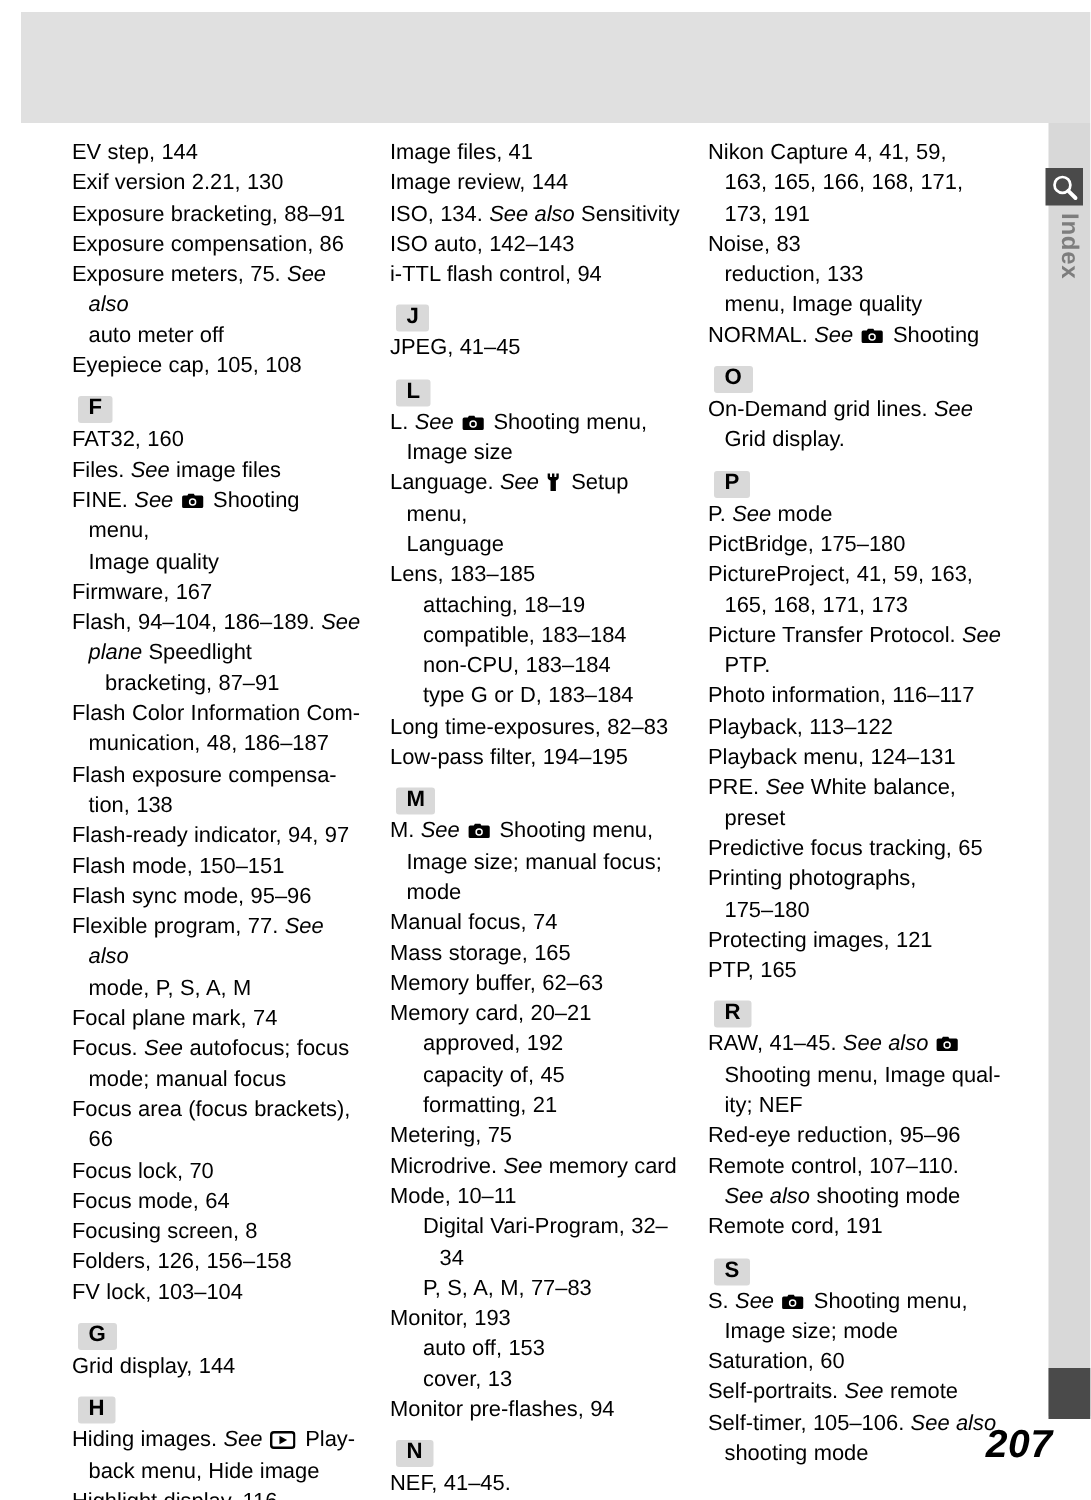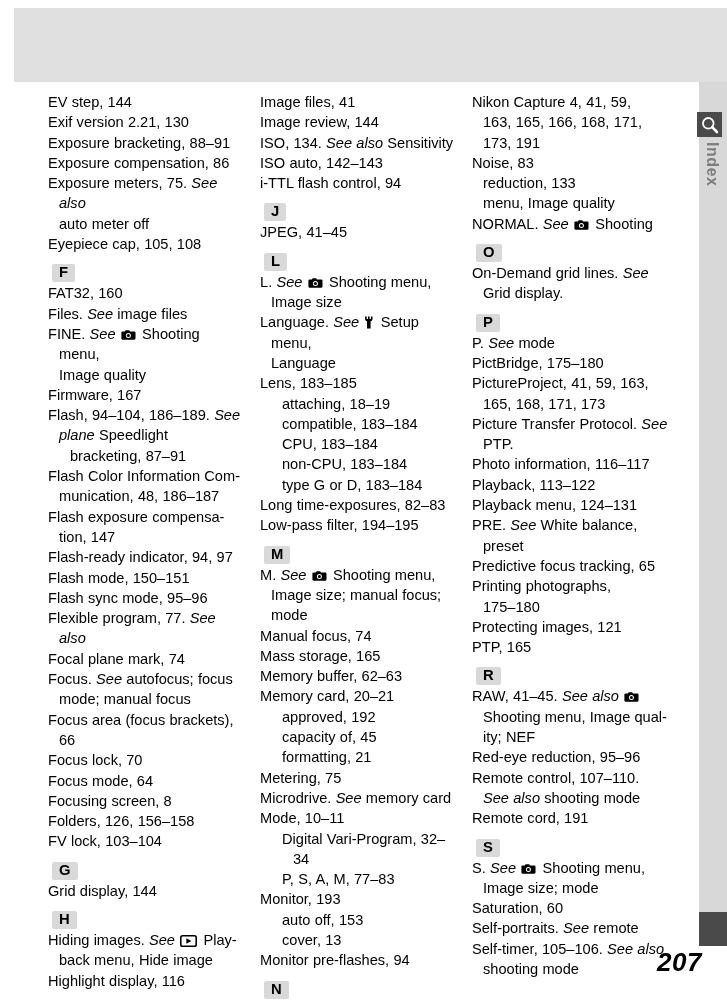--- a/index.html
+++ b/index.html
@@ -178,25 +178,26 @@
             <circle cx="7.4" cy="6.6" r="1.5" fill="#000"></circle>
           </svg></span> <b>Shooting menu</b>,</div>
       <div class="entry sub"><b>Image quality</b></div>
       <div class="entry hang">Firmware, 167</div>
       <div class="entry hang">Flash, 94–104, 186–189.  <i>See</i></div>
       <div class="entry sub"><i>plane</i> Speedlight</div>
       <div class="entry sub2">bracketing, 87–91</div>
       <div class="entry hang">Flash Color Information Com-</div>
       <div class="entry sub">munication, 48, 186–187</div>
       <div class="entry hang">Flash exposure compensa-</div>
-      <div class="entry sub">tion, 147</div>
+      <div class="entry sub">tion, 138</div>
       <div class="entry hang">Flash-ready indicator, 94, 97</div>
       <div class="entry hang">Flash mode, 150–151</div>
       <div class="entry hang">Flash sync mode, 95–96</div>
       <div class="entry hang">Flexible program, 77.  <i>See also</i></div>
+      <div class="entry sub">mode, <b>P</b>, <b>S</b>, <b>A</b>, <b>M</b></div>
       <div class="entry hang">Focal plane mark, 74</div>
       <div class="entry hang">Focus.  <i>See</i> autofocus; focus</div>
       <div class="entry sub">mode; manual focus</div>
       <div class="entry hang">Focus area (focus brackets), 66</div>
       <div class="entry hang">Focus lock, 70</div>
       <div class="entry hang">Focus mode, 64</div>
       <div class="entry hang">Focusing screen, 8</div>
       <div class="entry hang">Folders, 126, 156–158</div>
       <div class="entry hang">FV lock, 103–104</div>
       <div class="letter"><span class="patch">G</span></div>
@@ -224,21 +225,20 @@
             <circle cx="7.4" cy="6.6" r="1.5" fill="#000"></circle>
           </svg></span> <b>Shooting menu</b>,</div>
       <div class="entry sub"><b>Image size</b></div>
       <div class="entry hang">Language.  <i>See</i> <span class="ic"><svg width="10" height="13" viewBox="0 0 10 13">
             <path d="M1.1 0.6 L1.1 3.1 C1.1 4.2 1.9 5.0 3.0 5.3 L3.0 12.4 L6.6 12.4 L6.6 5.3 C7.7 5.0 8.5 4.2 8.5 3.1 L8.5 0.6 L6.9 0.6 L6.9 3.0 L5.6 3.0 L5.6 0.6 L4.0 0.6 L4.0 3.0 L2.7 3.0 L2.7 0.6 Z" fill="#000"></path>
           </svg></span> <b>Setup menu</b>,</div>
       <div class="entry sub"><b>Language</b></div>
       <div class="entry hang">Lens, 183–185</div>
       <div class="entry sub2">attaching, 18–19</div>
       <div class="entry sub2">compatible, 183–184</div>
-      <div class="entry sub2">CPU, 183–184</div>
       <div class="entry sub2">non-CPU, 183–184</div>
       <div class="entry sub2">type G or D, 183–184</div>
       <div class="entry hang">Long time-exposures, 82–83</div>
       <div class="entry hang">Low-pass filter, 194–195</div>
       <div class="letter"><span class="patch">M</span></div>
       <div class="entry hang">M.  <i>See</i> <span class="ic"><svg width="15" height="12" viewBox="0 0 15 12">
             <path d="M4.6 1.2 H8.2 L8.9 2.4 H13.4 A1.1 1.1 0 0 1 14.5 3.5 V9.6 A1.1 1.1 0 0 1 13.4 10.7 H1.5 A1.1 1.1 0 0 1 0.4 9.6 V3.5 A1.1 1.1 0 0 1 1.5 2.4 H3.9 Z" fill="#000"></path>
             <circle cx="7.4" cy="6.6" r="2.5" fill="#fff"></circle>
             <circle cx="7.4" cy="6.6" r="1.5" fill="#000"></circle>
           </svg></span> <b>Shooting menu</b>,</div>

